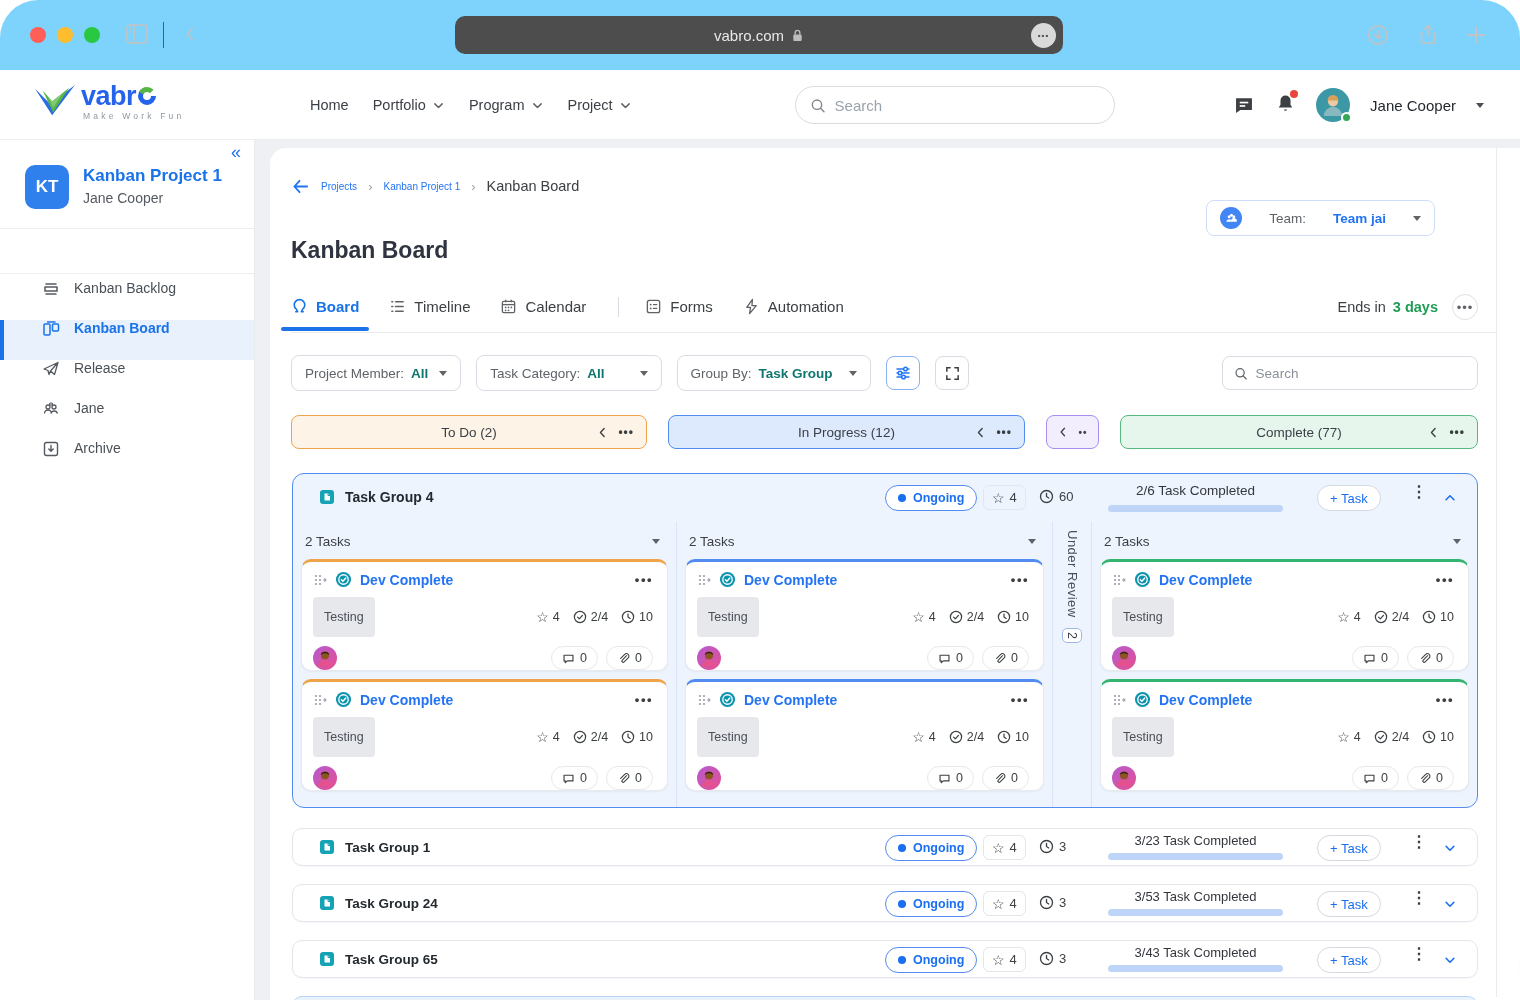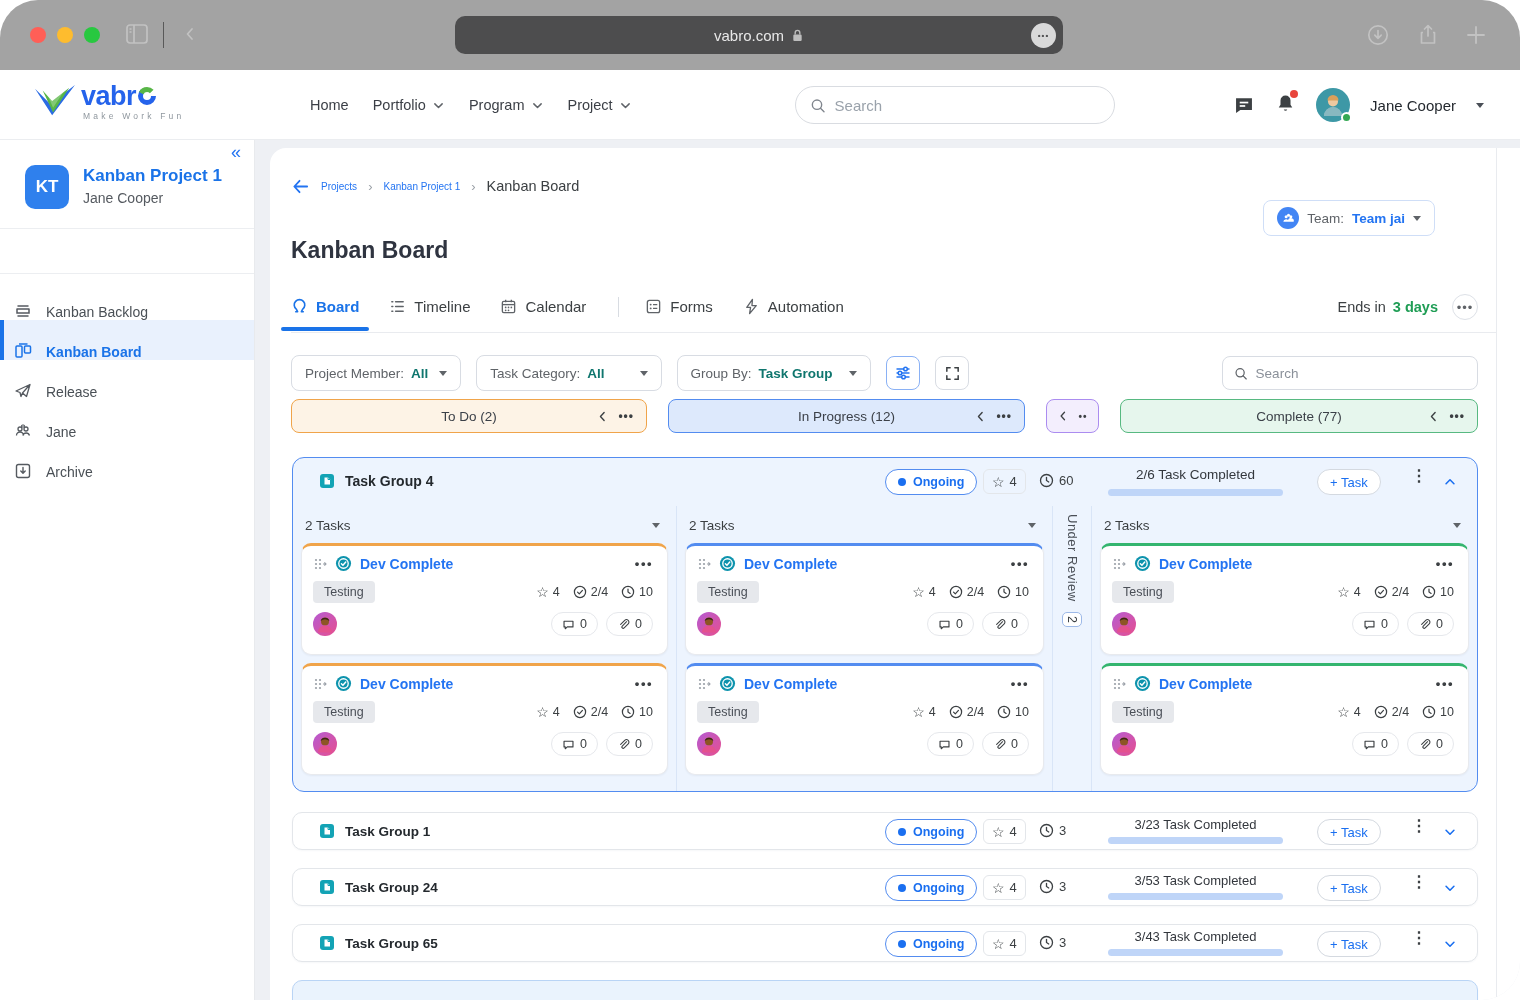--- a/index.html
+++ b/index.html
@@ -1,20 +1,20 @@
 <!DOCTYPE html>
 <html><head>
 <meta charset="utf-8">
 <style>
   * { box-sizing: border-box; margin: 0; padding: 0; }
   html,body { background:#fff; font-family:"Liberation Sans", sans-serif; }
   .window { position:relative; width:1520px; height:1000px; border-radius:38px; overflow:hidden; background:#fff; }
 
   
-  .chrome { position:absolute; left:0; top:0; width:100%; height:72px; background:#a3a3a3; }
+  .chrome { position:absolute; left:0; top:0; width:100%; height:72px; background:#7dd3fc; }
   .tl { position:absolute; top:27px; width:16px; height:16px; border-radius:50%; }
   .tl.red{ left:30px; background:#ff5f57; } .tl.yellow{ left:57px; background:#febc2e; } .tl.green{ left:84px; background:#28c840; }
   .chrome-ic { position:absolute; top:23px; color:#c2c2c2; }
   .chrome-div { position:absolute; left:163px; top:22px; width:1px; height:26px; background:#595959; }
   .urlbar { position:absolute; left:455px; top:16px; width:608px; height:38px; border-radius:10px; background:#4d4d4e; display:flex; align-items:center; justify-content:center; gap:7px; color:#e8e8e8; font-size:15px; }
   .url-more { position:absolute; right:7px; top:7px; width:25px; height:25px; border-radius:50%; background:#d9d9d9; color:#4d4d4e; font-size:8px; letter-spacing:1px; display:flex; align-items:center; justify-content:center; font-weight:bold; }
 
   
   .appheader { position:absolute; left:0; top:70px; width:100%; height:70px; background:#fff; border-bottom:1px solid #ebedf0; }
   .logo { position:absolute; left:33px; top:12px; display:flex; align-items:center; gap:4px; }
@@ -39,36 +39,36 @@
   .proj { position:absolute; left:25px; top:25px; display:flex; gap:14px; }
   .proj-tile { width:44px; height:44px; border-radius:10px; background:#2f80ed; color:#fff; font-size:17px; font-weight:bold; display:flex; align-items:center; justify-content:center; }
   .proj-name { font-size:17px; font-weight:bold; color:#1a73e8; line-height:22px; }
   .proj-owner { font-size:14px; color:#555a60; margin-top:3px; }
   .sdiv { position:absolute; left:0; width:100%; height:1px; background:#eceef1; }
   .rolerow { position:absolute; left:30px; top:96px; display:flex; align-items:center; gap:10px; }
   .role-label { font-size:14px; color:#6b7280; }
   .role-value { font-size:14px; color:#1a73e8; font-weight:bold; }
   .caret { display:inline-block; width:0; height:0; border-left:4.5px solid transparent; border-right:4.5px solid transparent; border-top:5.5px solid #4a4f57; }
   .navlist { position:absolute; left:0; top:140px; width:100%; }
-  .sitem { position:relative; height:40px; display:flex; align-items:flex-end; padding-left:14px; gap:14px; font-size:14px; color:#4a5056; cursor:pointer; }
+  .sitem { position:relative; height:40px; display:flex; align-items:flex-start; padding-left:42px; gap:14px; font-size:14px; color:#4a5056; cursor:pointer; }
   .sitem .sic { color:#555a60; display:flex; }
   .sitem.active { background:#e9f1fd; color:#1a73e8; font-weight:bold; }
   .sitem.active .sic { color:#1a73e8; }
   .sitem.active::before { content:''; position:absolute; left:0; top:0; width:4px; height:100%; background:#1a73e8; }
 
   
   .content { position:absolute; left:255px; top:140px; right:0; bottom:0; background:#eef0f4; }
   .panel { position:absolute; left:15px; top:8px; right:0; bottom:0; background:#fff; border-top-left-radius:16px; overflow:hidden; }
   .panel::after { content:''; position:absolute; top:0; right:23px; width:1px; height:100%; background:#e9ebef; }
 
   .crumbrow { position:relative; margin:27px 42px 0 21px; height:22px; display:flex; align-items:center; gap:11px; }
   .crumb-link { font-size:10px; color:#2374f2; cursor:pointer; }
   .crumb-cur { font-size:14.5px; color:#3c4043; }
   .crumb-sep { color:#9aa0a6; font-size:13px; }
-  .teambtn { position:absolute; top:25px; right:43px; height:36px; border:1px solid #cfdef7; border-radius:8px; background:#fff; display:flex; align-items:center; gap:8px; padding:0 13px; cursor:pointer; }
+  .teambtn { position:absolute; top:25px; right:43px; height:36px; border:1px solid #cfdef7; border-radius:8px; background:#fff; display:flex; align-items:center; gap:27px; padding:0 13px; cursor:pointer; }
   .teamcirc { width:22px; height:22px; border-radius:50%; background:#4285f4; display:flex; align-items:center; justify-content:center; }
   .team-label { font-size:13.5px; color:#5f6368; }
   .team-value { font-size:13.5px; color:#2374f2; font-weight:bold; }
 
   .pagetitle { margin:40px 0 0 21px; font-size:23px; font-weight:bold; color:#2f3440; }
 
   .tabsrow { margin:30px 42px 0 21px; display:flex; align-items:center; }
   .tab { position:relative; display:flex; align-items:center; gap:8px; font-size:15px; color:#3c4043; margin-right:30px; padding-bottom:2px; cursor:pointer; }
   .tab .tic { color:#5f6368; display:flex; }
   .tab.active { color:#1a73e8; font-weight:bold; }
@@ -83,21 +83,21 @@
   .filterrow { margin:22px 42px 0 21px; display:flex; align-items:center; gap:15px; height:36px; }
   .fbtn { height:36px; border:1px solid #d8dce3; border-radius:8px; background:#fff; display:flex; align-items:center; gap:7px; padding:0 13px; font-size:13.5px; cursor:pointer; }
   .fbtn .fl { color:#5f6368; } .fbtn .fv { color:#0f766e; font-weight:bold; }
   .fbtn .caret { margin-left:4px; border-top-color:#5f6368; }
   .iconbtn { width:34px; height:34px; border-radius:8px; border:1px solid #d8dce3; background:#fff; display:flex; align-items:center; justify-content:center; cursor:pointer; }
   .iconbtn.blue { border-color:#8ab1f5; }
   .bsearch { margin-left:auto; width:256px; height:34px; border:1px solid #d8dce3; border-radius:8px; display:flex; align-items:center; gap:8px; padding:0 11px; }
   .bsearch input { border:none; outline:none; width:100%; font-size:13.5px; color:#3b3f46; font-family:"Liberation Sans",sans-serif; }
   .bsearch input::placeholder { color:#8a9099; }
 
-  .colheads { margin:8px 42px 0 21px; display:flex; gap:21px; }
+  .colheads { margin:24px 42px 0 21px; display:flex; gap:21px; }
   .colhead { position:relative; height:34px; border-radius:8px; border:1px solid; display:flex; align-items:center; justify-content:center; font-size:13.5px; color:#3b4048; }
   .colhead .hic { position:absolute; right:12px; top:0; height:100%; display:flex; align-items:center; gap:9px; color:#3c4043; }
   .ch-todo { width:356px; background:#fdf3e6; border-color:#f0a44a; }
   .ch-prog { width:357px; background:#dde9fc; border-color:#538cf0; }
   .ch-rev  { width:53px;  background:#f3eefd; border-color:#ab8cf0; }
   .ch-rev .hic { position:static; }
   .ch-done { flex:1; background:#e6f6ed; border-color:#57b981; }
   .chev-l { display:flex; }
   .dots3 { font-size:12px; letter-spacing:1px; font-weight:bold; }
 
@@ -127,21 +127,21 @@
   .vertlabel { writing-mode:vertical-rl; font-size:13px; color:#4a4f57; letter-spacing:.5px; }
   .vbadge { writing-mode:vertical-rl; margin-top:10px; border:1px solid #9db9e8; border-radius:5px; background:#fff; padding:3px 2px; font-size:12.5px; color:#3c4043; }
 
   .card { margin:6px 8px 8px 8px; height:112px; background:#fff; border:1px solid #e8eaee; border-radius:10px; border-top:3px solid; box-shadow:0 1px 2px rgba(30,50,90,.06); padding:9px 14px 9px 11px; }
   .card.acc-o { border-top-color:#f0a44a; } .card.acc-b { border-top-color:#538cf0; } .card.acc-g { border-top-color:#34b56f; }
   .cr1 { display:flex; align-items:center; gap:8px; }
   .drag { color:#9aa0a8; display:flex; }
   .ctitle { font-size:14px; font-weight:bold; color:#2374f2; cursor:pointer; }
   .cmore { margin-left:auto; color:#3c4043; font-size:13px; letter-spacing:1.5px; font-weight:bold; cursor:pointer; }
   .cr2 { margin-top:9px; display:flex; align-items:center; }
-  .ctag { background:#e6e8ec; border-radius:4px; padding:4px 11px; font-size:12.5px; color:#4a4f57; }
+  .ctag { background:#e6e8ec; border-radius:4px; padding:13px 11px; font-size:12.5px; color:#4a4f57; }
   .cmeta { margin-left:auto; display:flex; align-items:center; gap:13px; font-size:12.5px; color:#3c4043; }
   .cmeta .mi { display:flex; align-items:center; gap:4px; }
   .cmeta .st { font-size:14px; }
   .cr3 { margin-top:9px; display:flex; align-items:center; }
   .cpills { margin-left:auto; display:flex; gap:8px; }
   .cpill { height:24px; border:1px solid #e6e8ec; border-radius:12px; display:flex; align-items:center; gap:5px; padding:0 10px; font-size:12.5px; color:#3c4043; }
 
   
   .grouprow { position:relative; margin:18px 42px 0 22px; height:38px; background:#fff; border:1px solid #e3e6ea; border-radius:10px; box-shadow:0 1px 2px rgba(30,50,90,.04); }
   .grouprow.first { margin-top:20px; }

